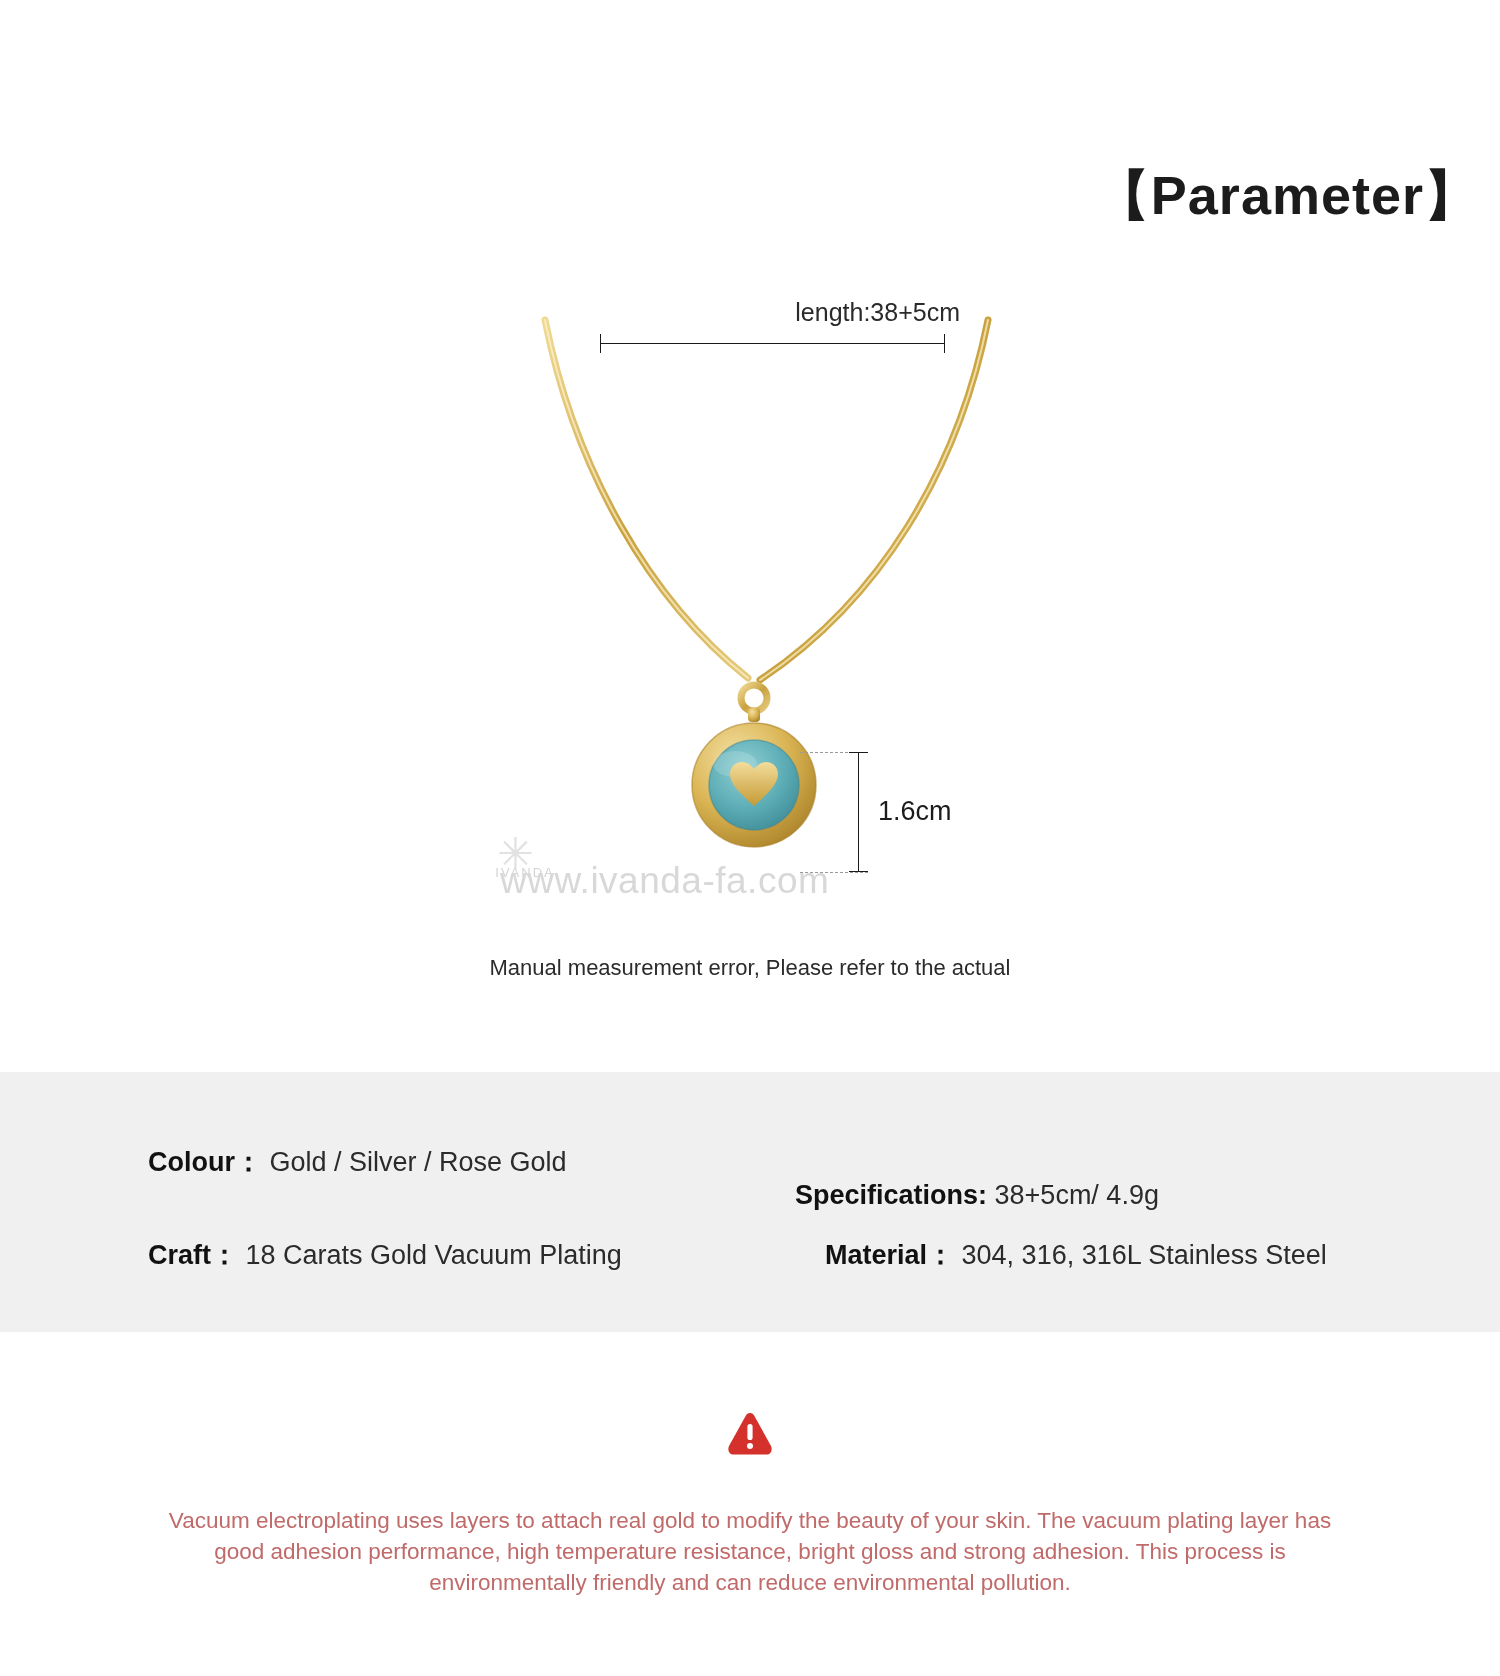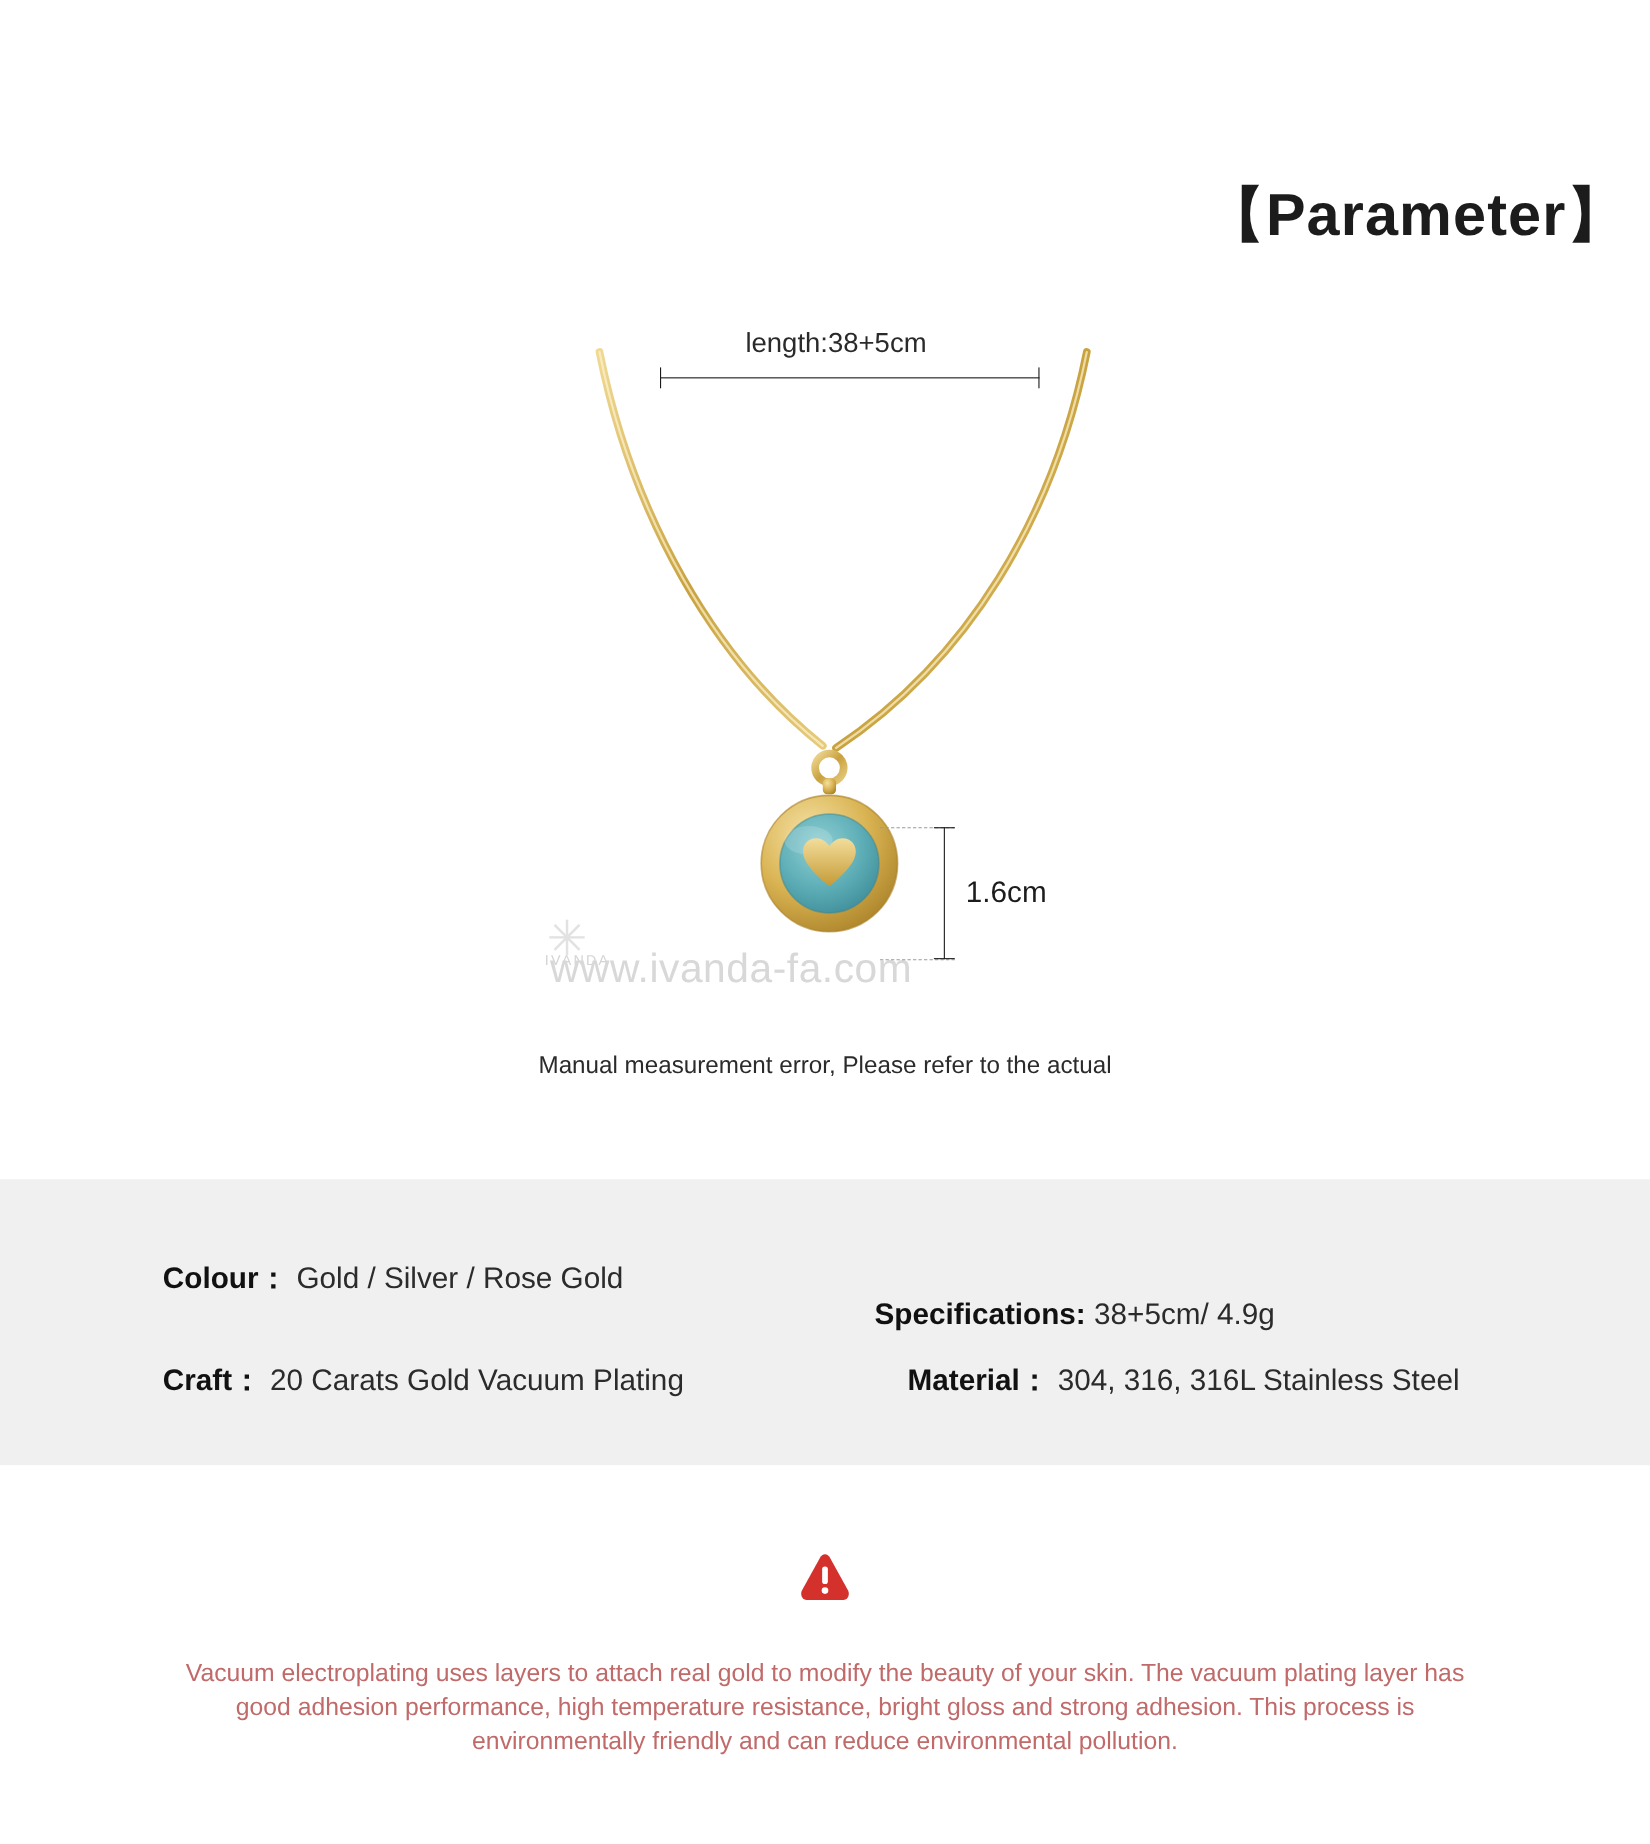--- a/index.html
+++ b/index.html
@@ -36,21 +36,21 @@
     left: 0;
     width: 1500px;
     height: 620px;
   }
 
   .length-label {
     position: absolute;
     top: 18px;
     left: 560px;
     width: 400px;
-    text-align: center;
+    text-align: right;
     font-size: 25px;
     color: #2a2a2a;
   }
 
   
   .dim-h {
     position: absolute;
     top: 63px;
     left: 600px;
     width: 345px;
@@ -272,21 +272,21 @@
   <div class="spec-item spec-colour">
     <span class="k">Colour：</span>
     <span class="v">Gold  / Silver  / Rose Gold</span>
   </div>
   <div class="spec-item spec-specifications">
     <span class="k">Specifications:</span>
     <span class="v">38+5cm/ 4.9g</span>
   </div>
   <div class="spec-item spec-craft">
     <span class="k">Craft：</span>
-    <span class="v">20 Carats Gold Vacuum Plating</span>
+    <span class="v">18 Carats Gold Vacuum Plating</span>
   </div>
   <div class="spec-item spec-material">
     <span class="k">Material：</span>
     <span class="v">304, 316, 316L Stainless Steel</span>
   </div>
 </div>
 
 <svg class="warn-icon" viewBox="0 0 46 44">
   <path d="M23,1 C25,1 26.4,2.2 27.4,4 L44,34 C45.6,37.2 44.2,42.5 40,42.5 L6,42.5 C1.8,42.5 0.4,37.2 2,34 L18.6,4 C19.6,2.2 21,1 23,1 Z" fill="#d4302c"></path>
   <rect x="20.4" y="12" width="5.2" height="16" rx="2.6" fill="#ffffff"></rect>

